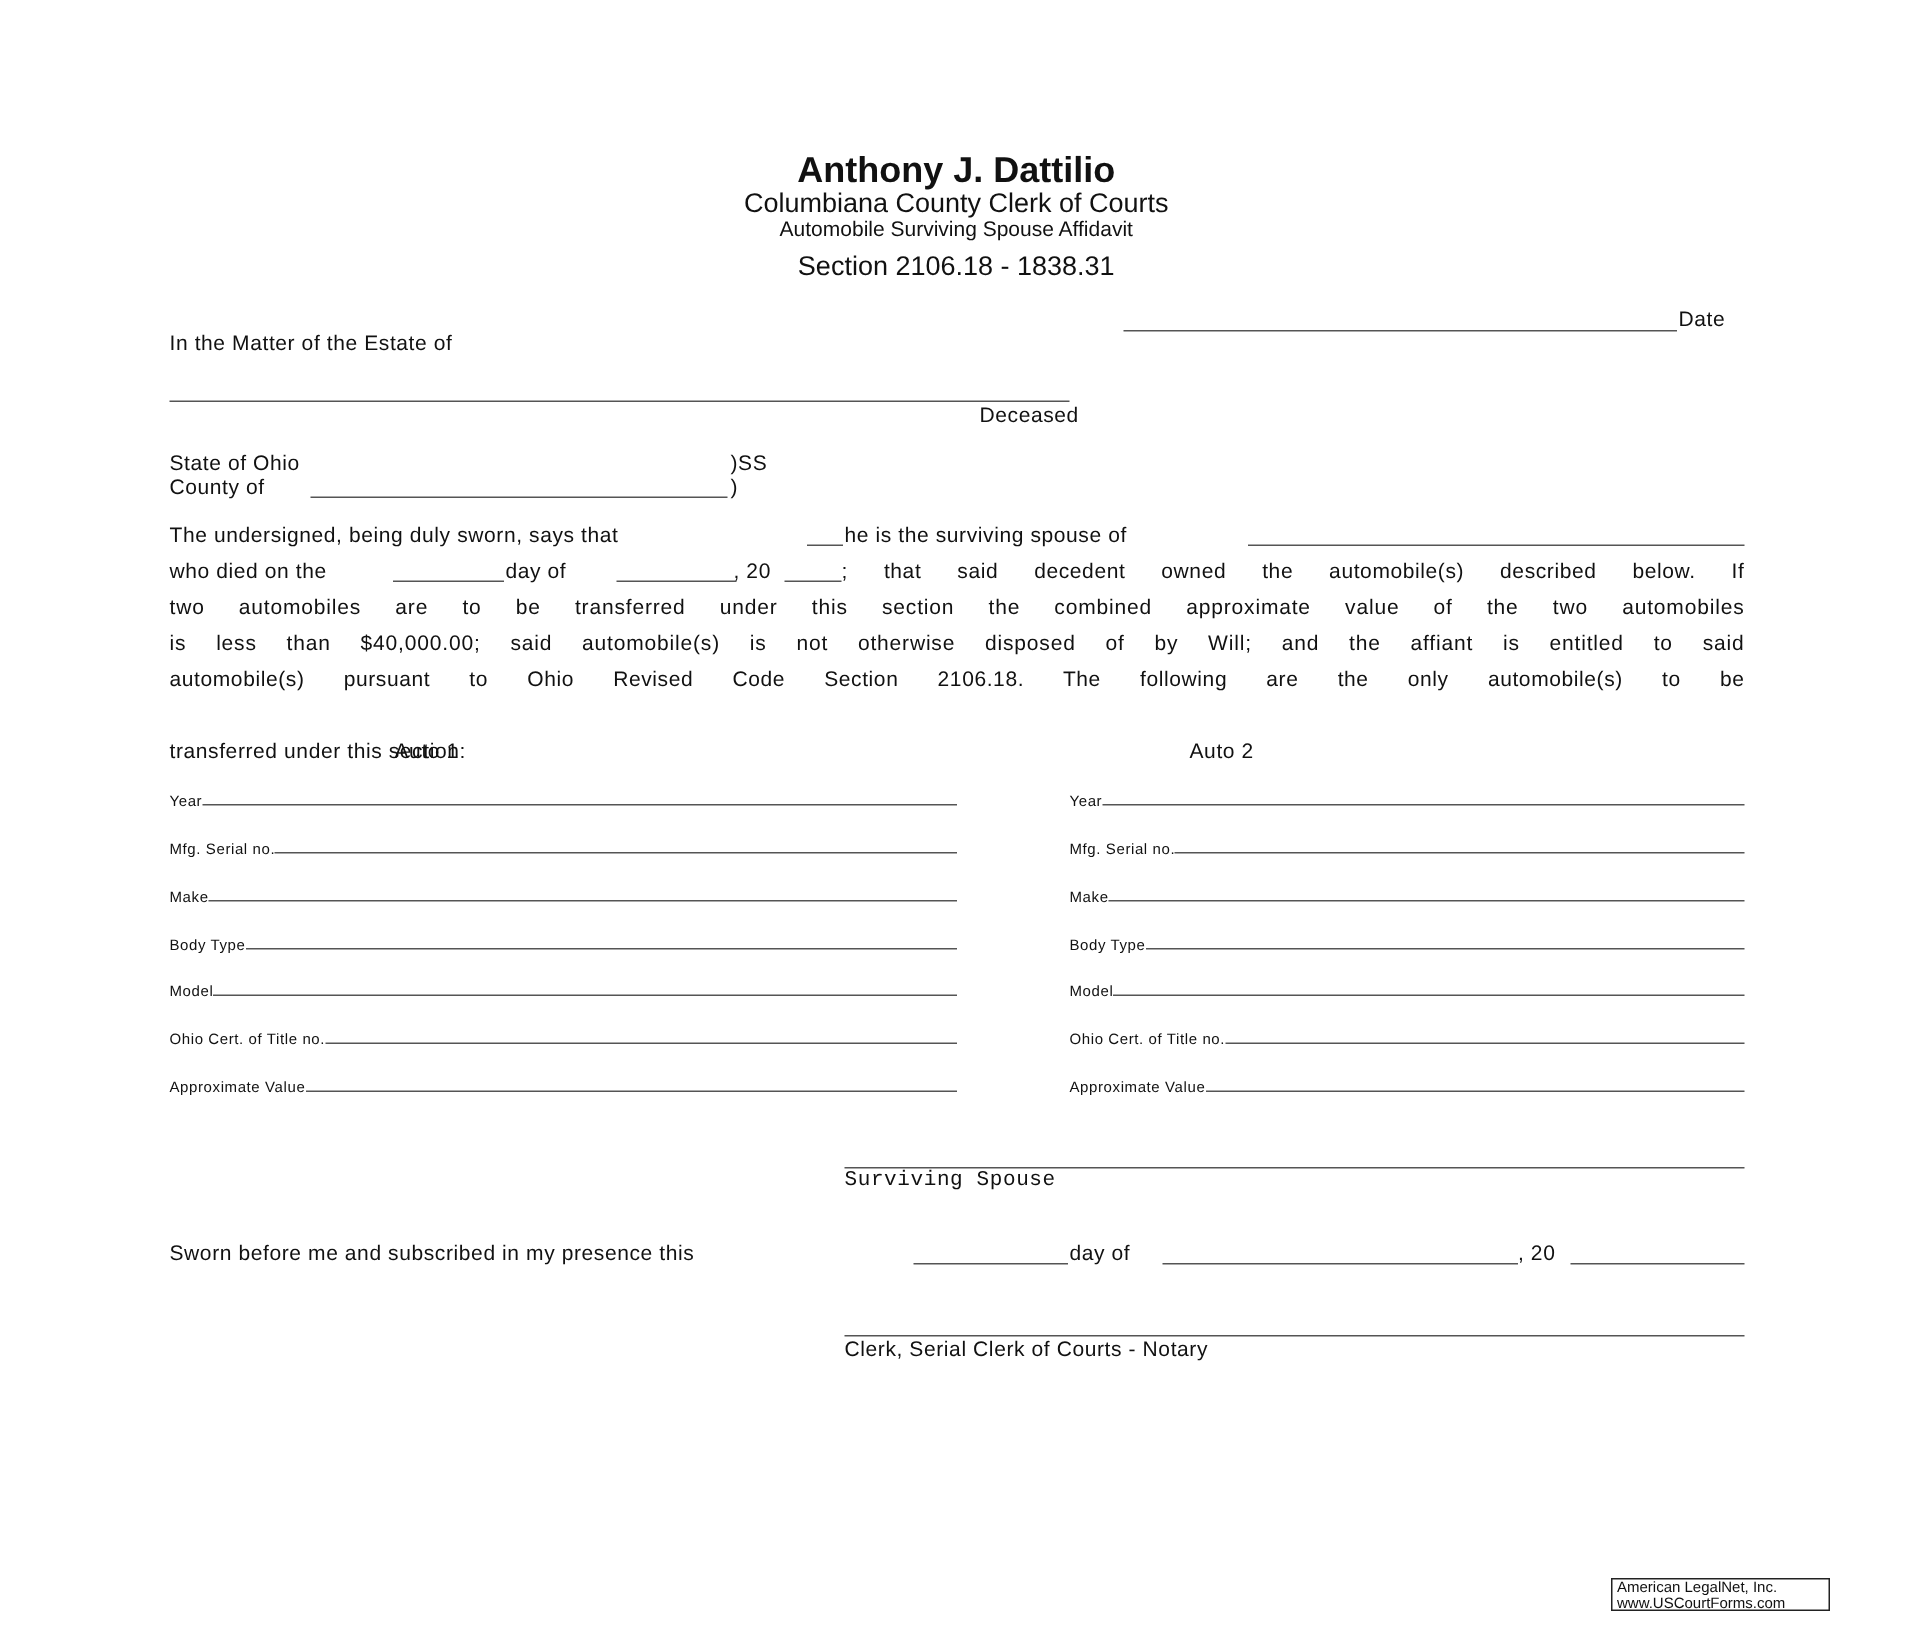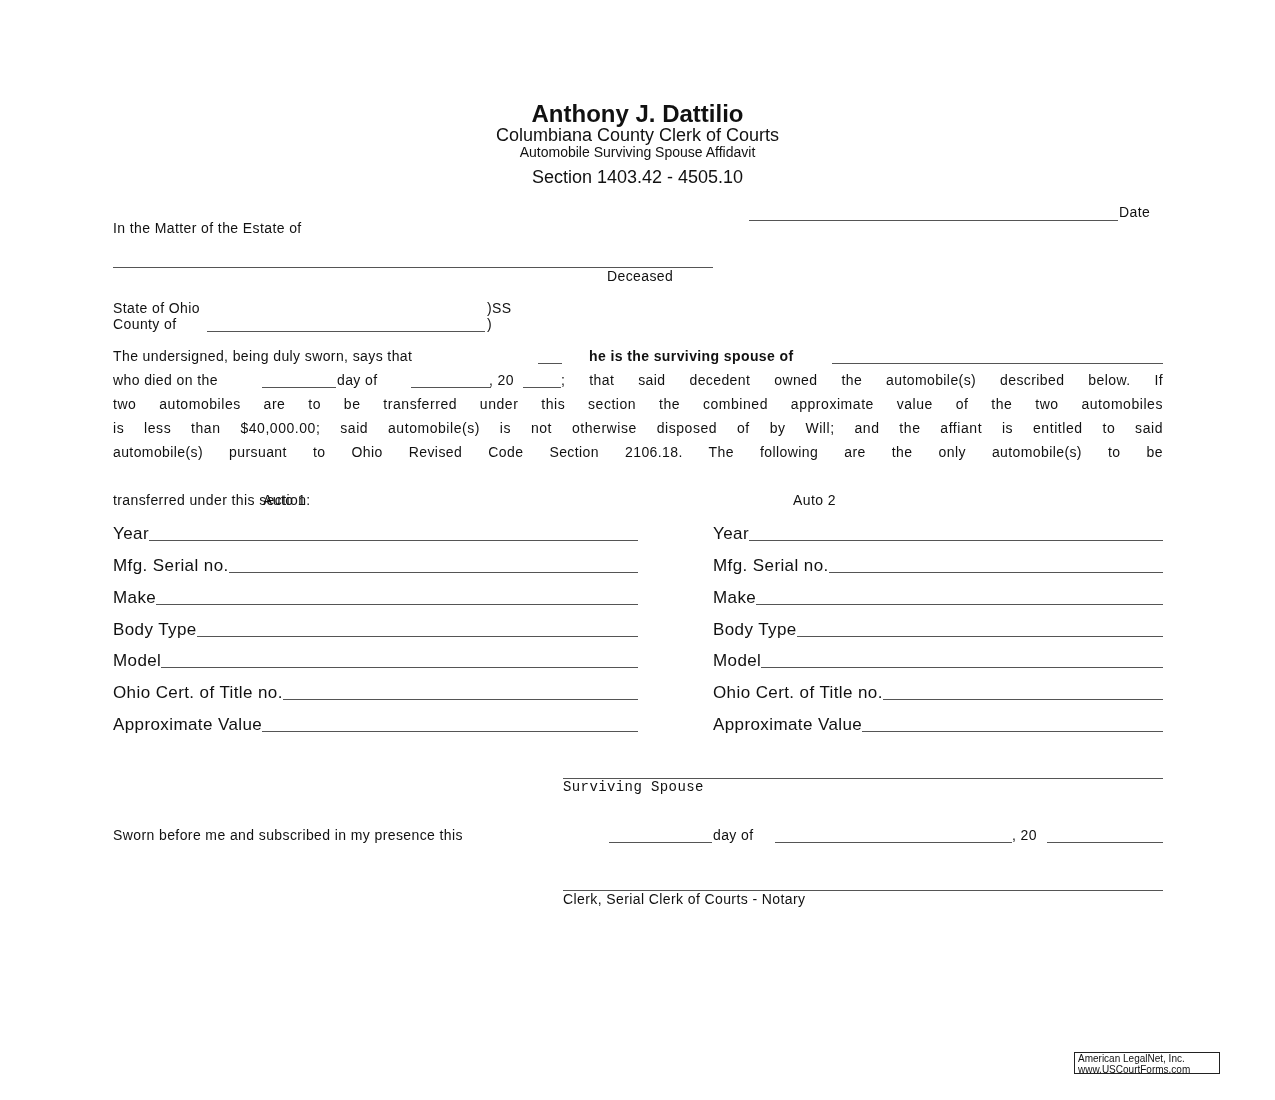--- a/index.html
+++ b/index.html
@@ -6,49 +6,49 @@
   body { width: 1275px; height: 1100px; position: relative; overflow: hidden;
          font-family: "Liberation Sans", sans-serif; color: #111; }
   .abs { position: absolute; white-space: nowrap; }
   .line { position: absolute; height: 0; border-top: 1.5px solid #555; }
   .t15 { font-size: 14px; letter-spacing: 0.4px; }
   .hdr { position: absolute; left: 0; width: 1275px; text-align: center; }
   .title { top: 100px; font-size: 24px; font-weight: bold; text-align: center; }
   .sub1 { top: 125px; font-size: 18px; }
   .sub2 { top: 144px; font-size: 14px; }
   .sub3 { top: 167px; font-size: 18px; }
-  .field { position: absolute; display: flex; align-items: flex-end; font-size: 17px; letter-spacing: 0.4px; }
+  .field { position: absolute; display: flex; align-items: flex-end; font-size: 10px; letter-spacing: 0.4px; }
   .field .fill { flex: 1; border-bottom: 1.5px solid #555; height: 12px; margin-bottom: 3px; }
   .stamp { position: absolute; left: 1074px; top: 1052px; width: 146px; height: 22px;
            border: 1px solid #222; font-size: 10px; line-height: 11px; padding: 0 0 0 3px; box-sizing: border-box; }
 </style>
 </head>
 <body>
 
 <div class="hdr title">Anthony J. Dattilio</div>
 <div class="hdr sub1">Columbiana County Clerk of Courts</div>
 <div class="hdr sub2">Automobile Surviving Spouse Affidavit</div>
-<div class="hdr sub3">Section 1403.42 - 4505.10</div>
+<div class="hdr sub3">Section 2106.18 - 1838.31</div>
 
 <div class="line" style="left:749px; top:220px; width:369px;"></div>
 <div class="abs t15" style="left:1119px; top:204px;">Date</div>
 
 <div class="abs t15" style="left:113px; top:220px;">In the Matter of the Estate of</div>
 <div class="line" style="left:113px; top:267px; width:600px;"></div>
-<div class="abs t15" style="left:607px; top:268px;text-align:right;">Deceased</div>
+<div class="abs t15" style="left:653px; top:268px;text-align:right;">Deceased</div>
 
 <div class="abs t15" style="left:113px; top:300px;">State of Ohio</div>
 <div class="abs t15" style="left:487px; top:300px;">)SS</div>
 <div class="abs t15" style="left:113px; top:316px;">County of</div>
 <div class="line" style="left:207px; top:331px; width:278px;"></div>
 <div class="abs t15" style="left:487px; top:316px;">)</div>
 
 <div class="abs t15" style="left:113px; top:348px;">The undersigned, being duly sworn, says that</div>
 <div class="line" style="left:538px; top:363px; width:24px;"></div>
-<div class="abs t15" style="left:589px; top:348px;font-weight:bold;">he is the surviving spouse of</div>
+<div class="abs t15" style="left:563px; top:348px;">he is the surviving spouse of</div>
 <div class="line" style="left:832px; top:363px; width:331px;"></div>
 
 <div class="abs t15" style="left:113px; top:372px;">who died on the</div>
 <div class="line" style="left:262px; top:387px; width:74px;"></div>
 <div class="abs t15" style="left:337px; top:372px;">day of</div>
 <div class="line" style="left:411px; top:387px; width:80px;"></div>
 <div class="abs t15" style="left:489px; top:372px;">, 20</div>
 <div class="line" style="left:523px; top:387px; width:38px;"></div>
 <div class="abs t15" style="left:561px; top:372px; width:602px; text-align:justify; text-align-last:justify;">; that said decedent owned the automobile(s) described below. If</div>
 

